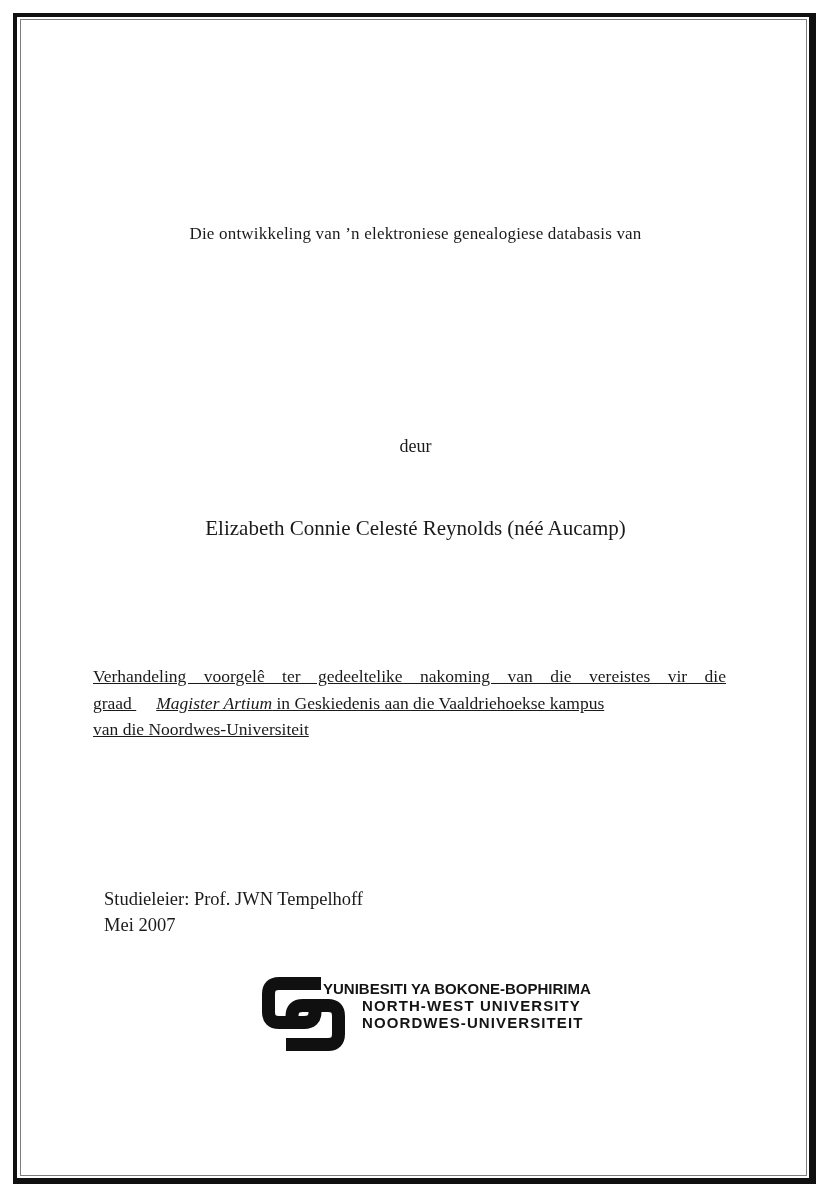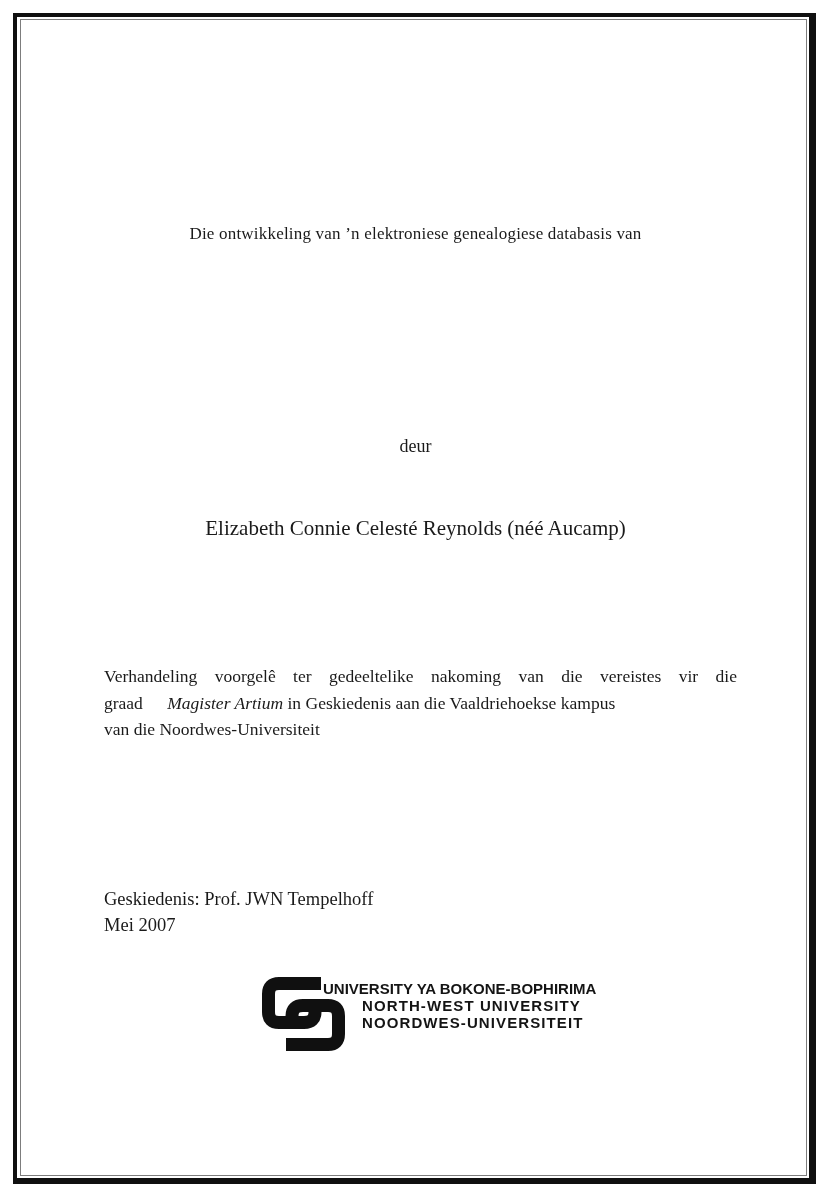--- a/index.html
+++ b/index.html
@@ -40,24 +40,25 @@
     font-size: 18px;
   }
   .author-line {
     position: absolute;
     left: 0; right: 0; top: 516px;
     text-align: center;
     font-size: 21px;
   }
   .degree-statement {
     position: absolute;
-    left: 104px; top: 663px;
+    left: 93px; top: 663px;
     width: 633px;
     font-size: 17.5px;
     line-height: 26.5px;
+    text-decoration: underline;
   }
   .degree-statement .justified {
     text-align: justify;
     text-align-last: justify;
   }
   .italic { font-style: italic; margin-left: 20px; }
   .supervisor-block {
     position: absolute;
     left: 104px; top: 886px;
     font-size: 18.5px;
@@ -102,29 +103,29 @@
 
 <div class="author-line">Elizabeth Connie Celesté Reynolds (néé Aucamp)</div>
 
 <div class="degree-statement">
   <div class="justified">Verhandeling voorgelê ter gedeeltelike nakoming van die vereistes vir die</div>
   <div><span>graad </span><span class="italic">Magister Artium</span><span> in Geskiedenis aan die Vaaldriehoekse kampus</span></div>
   <div>van die Noordwes-Universiteit</div>
 </div>
 
 <div class="supervisor-block">
-  <div>Geskiedenis: Prof. JWN Tempelhoff</div>
+  <div>Studieleier: Prof. JWN Tempelhoff</div>
   <div>Mei 2007</div>
 </div>
 
 <div class="university-logo">
   <svg class="logo-mark" viewBox="0 0 97 84" xmlns="http://www.w3.org/2000/svg">
 
     <path d="M 66 11.5 H 24 Q 13.5 11.5 13.5 22 V 40 Q 13.5 50.5 24 50.5 H 49 Q 60 50.5 60 40 V 34" fill="none" stroke="#101010" stroke-width="13" stroke-linecap="butt"></path>
 
     <path d="M 31 72.5 H 73 Q 83.5 72.5 83.5 62 V 44 Q 83.5 33.5 73 33.5 H 48 Q 37 33.5 37 44 V 50" fill="none" stroke="#101010" stroke-width="13" stroke-linecap="butt"></path>
   </svg>
   <div class="logo-text">
-    <div>UNIVERSITY YA BOKONE-BOPHIRIMA</div>
+    <div>YUNIBESITI YA BOKONE-BOPHIRIMA</div>
     <div class="indent">NORTH-WEST UNIVERSITY</div>
     <div class="indent">NOORDWES-UNIVERSITEIT</div>
   </div>
 </div>
 
 </body></html>

